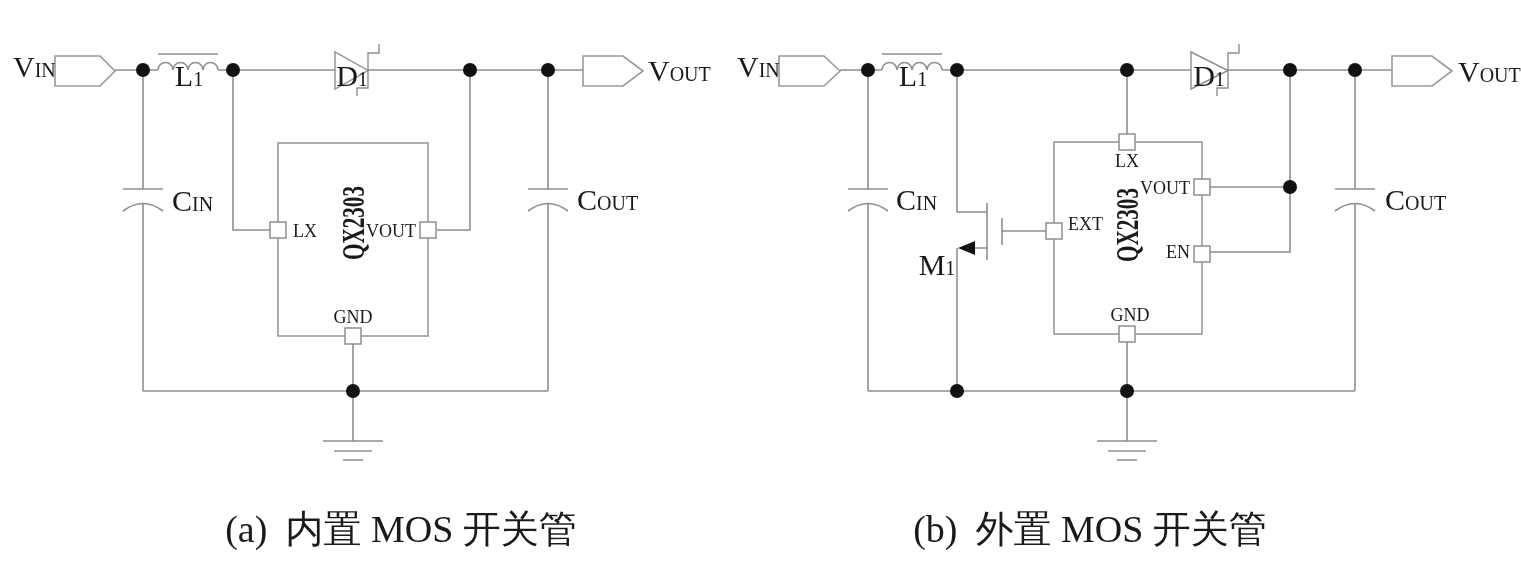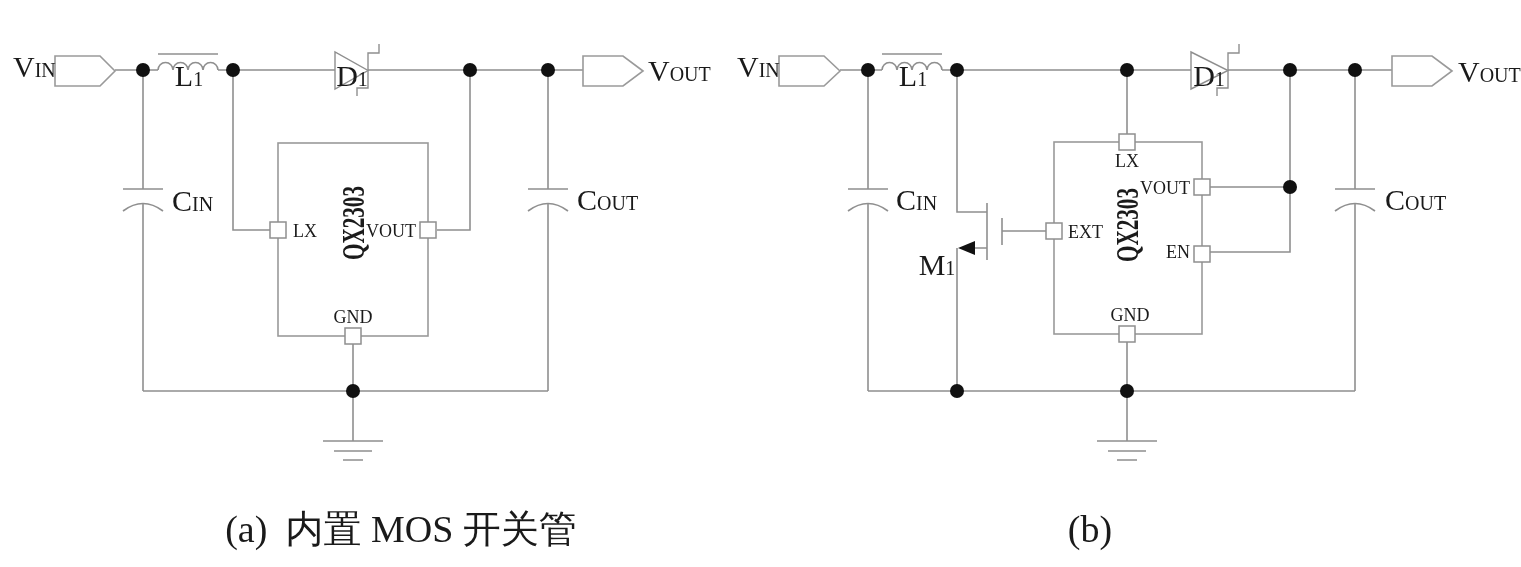--- a/index.html
+++ b/index.html
@@ -165,25 +165,26 @@
   <div class="lbl" style="left:737px;top:67px"><span class="big">V</span><span class="small">IN</span></div>
   <div class="lbl center" style="left:913px;top:31px"><span class="big">L</span><span class="small">1</span></div>
   <div class="lbl center" style="left:1209px;top:31px"><span class="big">D</span><span class="small">1</span></div>
   <div class="lbl center" style="left:937px;top:220px"><span class="big">M</span><span class="small">1</span></div>
   <div class="lbl" style="left:896px;top:200px"><span class="big">C</span><span class="small">IN</span></div>
   <div class="lbl" style="left:1385px;top:200px"><span class="big">C</span><span class="small">OUT</span></div>
   <div class="lbl" style="left:1458px;top:72px"><span class="big">V</span><span class="small">OUT</span></div>
   <div class="pin-lbl center" style="left:1127px;top:161px">LX</div>
   <div class="pin-lbl right" style="left:1190px;top:188px">VOUT</div>
   <div class="pin-lbl right" style="left:1190px;top:252px">EN</div>
-  <div class="pin-lbl" style="left:1068px;top:232px">EXT</div>
+  <div class="pin-lbl" style="left:1068px;top:224px">EXT</div>
   <div class="pin-lbl center" style="left:1130px;top:315px">GND</div>
   <div class="chip-name" style="left:1127px;top:225px">QX2303</div>
 
   <div class="caption" style="left:401px;top:529px">
     <span>(a)</span>
       <span>内置 MOS 开关管</span>
   </div>
   <div class="caption" style="left:1090px;top:529px">
     <span>(b)</span>
+      <span>外置 MOS 开关管</span>
   </div>
 
 </div>
 
 </body></html>

